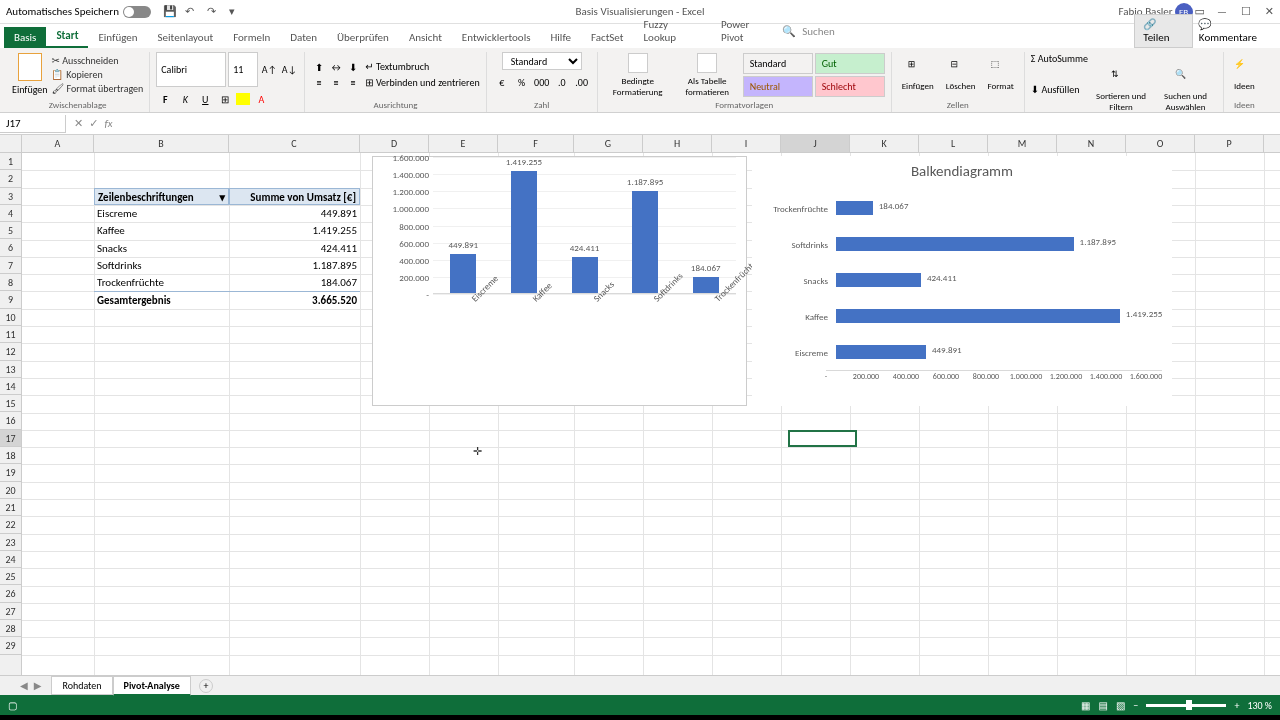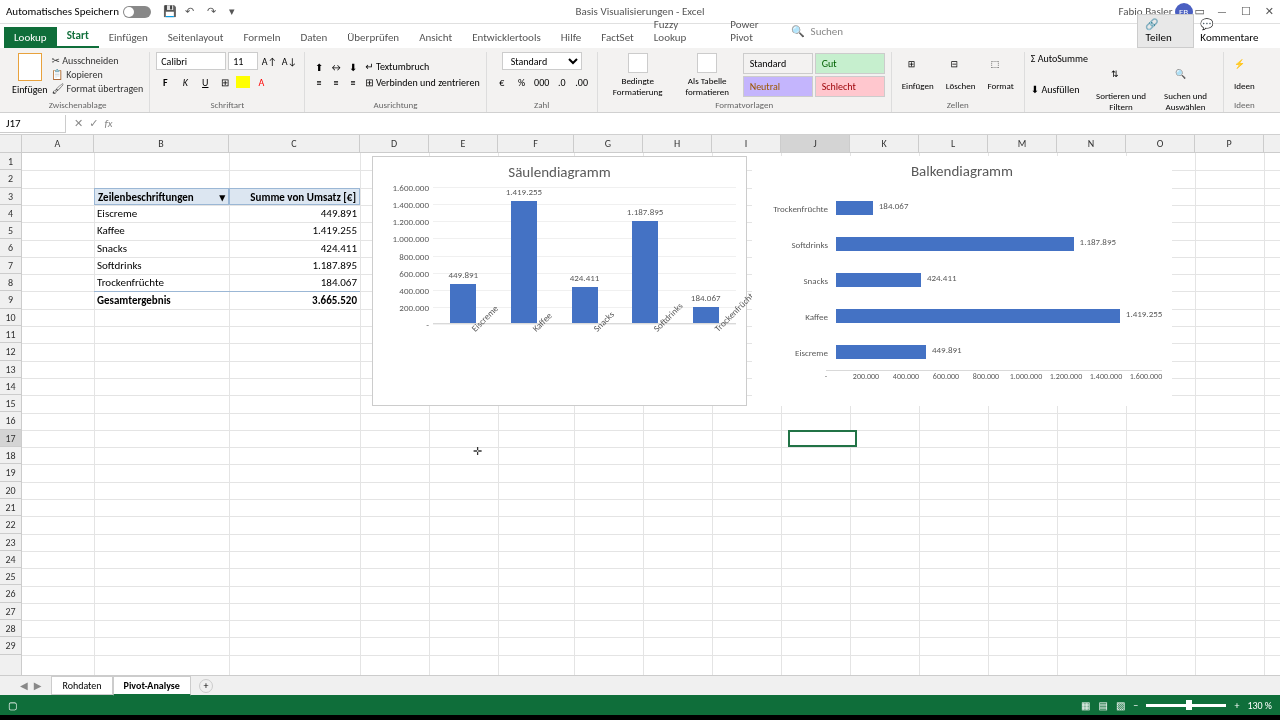--- a/index.html
+++ b/index.html
@@ -21,21 +21,21 @@
 .tab.active{border-bottom:2px solid #0f6e3a;color:#0f6e3a;font-weight:600}
 .tab-right{margin-left:auto;display:flex;align-items:center;gap:6px;padding-right:10px}
 .share-btn{background:#e8e8e8;padding:3px 8px;border:1px solid #ccc;font-size:11px}
 .ribbon{height:65px;background:#f3f2f1;border-bottom:1px solid #d0d0d0;display:flex;padding:4px 6px 0;font-size:10px}
 .rgroup{display:flex;flex-direction:column;border-right:1px solid #ddd;padding:0 6px;align-items:center}
 .rgroup-content{flex:1;display:flex;align-items:center;gap:4px}
 .rgroup-label{font-size:9px;color:#666;padding:2px 0}
 .paste-btn{display:flex;flex-direction:column;align-items:center;gap:2px}
 .paste-icon{width:24px;height:28px;background:#fff;border:1px solid #e8a23d}
 .clip-items{font-size:10px;color:#333;display:flex;flex-direction:column;gap:1px}
-.font-select{border:1px solid #ccc;background:#fff;padding:0 4px;height:18px;font-size:10px}
+.font-select{border:1px solid #ccc;background:#fff;padding:0 4px;height:35px;font-size:10px}
 .font-row{display:flex;gap:2px;align-items:center}
 .fbtn{width:18px;height:18px;display:flex;align-items:center;justify-content:center;cursor:pointer;font-size:10px}
 .align-grid{display:grid;grid-template-columns:repeat(3,16px);gap:1px}
 .align-btn{width:16px;height:14px;display:flex;align-items:center;justify-content:center}
 .num-select{border:1px solid #ccc;background:#fff;padding:1px 4px;height:18px;font-size:10px;width:80px}
 .style-cells{display:grid;grid-template-columns:70px 70px;gap:2px}
 .style-cell{border:1px solid #ccc;padding:3px 6px;font-size:10px;text-align:left}
 .big-btn{display:flex;flex-direction:column;align-items:center;gap:2px;padding:0 4px;font-size:9px}
 .big-icon{width:20px;height:20px}
 .namebox-row{height:22px;background:#fff;border-bottom:1px solid #d0d0d0;display:flex;align-items:center}
@@ -108,21 +108,21 @@
       <span>▭</span>
       <div class="win-btns">
         <span>—</span>
         <span>☐</span>
         <span>✕</span>
       </div>
     </div>
   </div>
 
   <div class="ribbon-tabs">
-    <div class="tab file">Lookup</div>
+    <div class="tab file">Basis</div>
     <div class="tab active">Start</div>
     <div class="tab">Einfügen</div>
     <div class="tab">Seitenlayout</div>
     <div class="tab">Formeln</div>
     <div class="tab">Daten</div>
     <div class="tab">Überprüfen</div>
     <div class="tab">Ansicht</div>
     <div class="tab">Entwicklertools</div>
     <div class="tab">Hilfe</div>
     <div class="tab">FactSet</div>
@@ -392,21 +392,20 @@
             <div class="cell" style="left: 207px; top: 121.1px; width: 131px; text-align: right;">184.067</div>
           </div>
         <div class="cell" style="left:72px;top:138.4px;width:135px;font-weight:bold;border-top:1px solid #9bb7d5">Gesamtergebnis</div>
         <div class="cell" style="left:207px;top:138.4px;width:131px;font-weight:bold;text-align:right;border-top:1px solid #9bb7d5">3.665.520</div>
 
         <div class="sel-cell" style="left:766px;top:276.8px;width:69px;height:17.3px"></div>
 
         <div style="position:absolute;left:451px;top:292px;font-size:11px;color:#333">✛</div>
 
         <div class="chart-box" style="left:350px;top:3px;width:375px;height:250px">
-          <div class="chart-title">Säulendiagramm</div>
           <div class="col-chart" id="colchart">
             <div class="y-axis" id="yaxis0">
                 <div class="y-tick" style="top: 0px;">1.600.000</div>
                 <div class="y-tick" style="top: 17.125px;">1.400.000</div>
                 <div class="y-tick" style="top: 34.25px;">1.200.000</div>
                 <div class="y-tick" style="top: 51.375px;">1.000.000</div>
                 <div class="y-tick" style="top: 68.5px;">800.000</div>
                 <div class="y-tick" style="top: 85.625px;">600.000</div>
                 <div class="y-tick" style="top: 102.75px;">400.000</div>
                 <div class="y-tick" style="top: 119.875px;">200.000</div>

